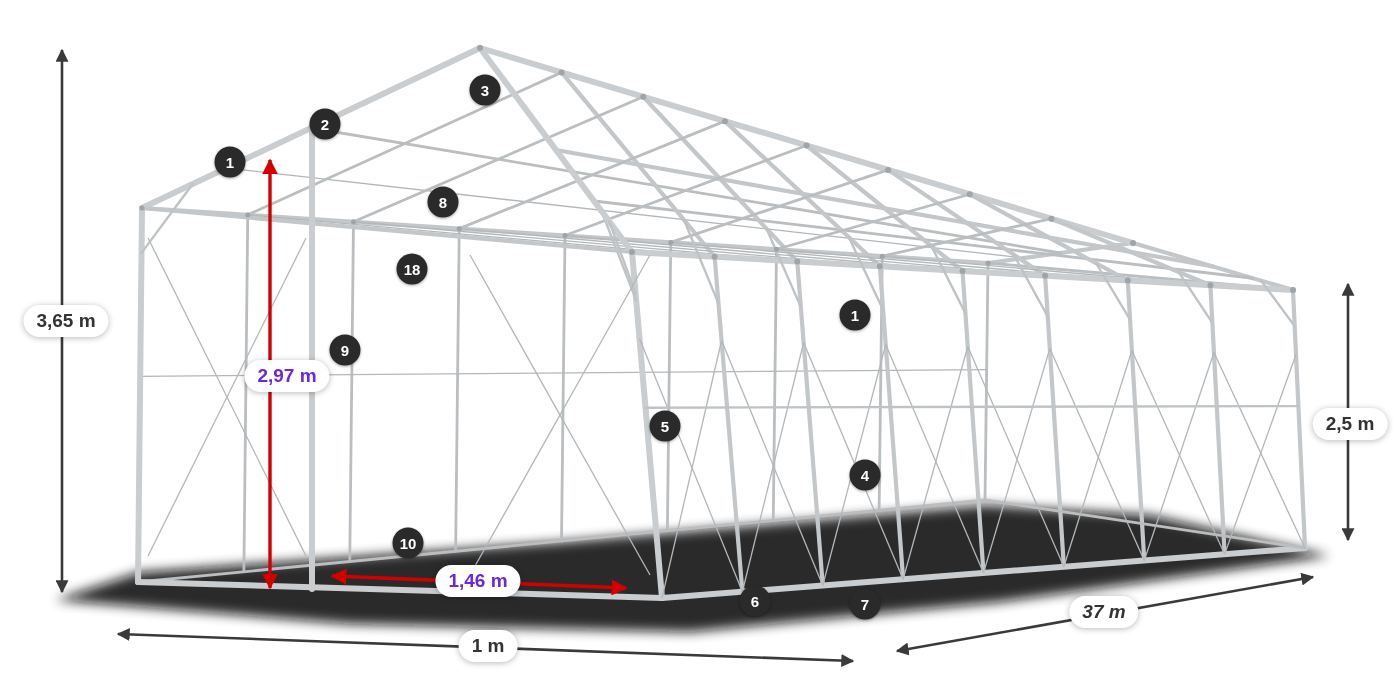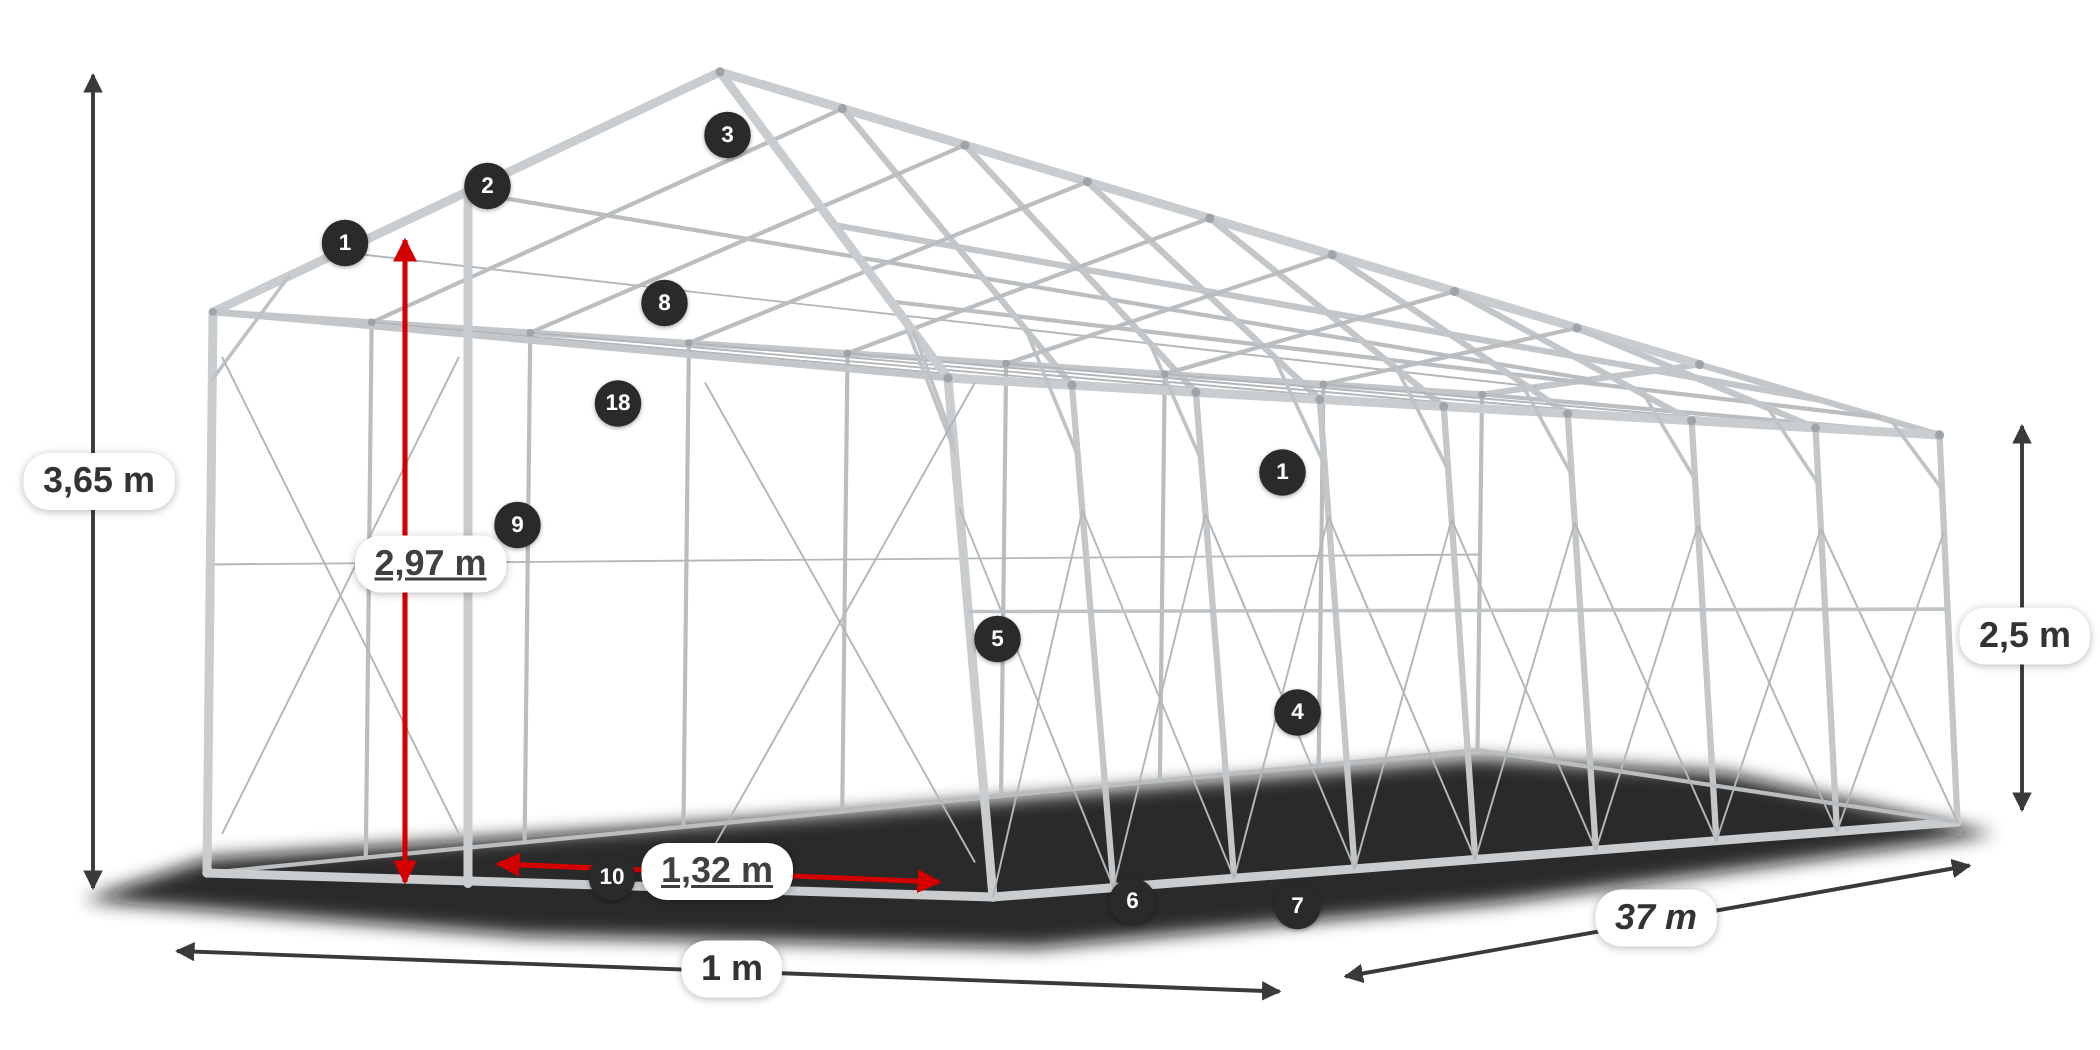--- a/index.html
+++ b/index.html
@@ -38,26 +38,26 @@
     user-select:none;
   }
 
   
   .dim{
     position:absolute;
     transform:translate(-50%,-50%);
     background:#ffffff;
     border-radius:17px;
     padding:5px 13px;
-    font-weight:bold;font-size:24px;
+    font-weight:bold;font-size:19px;
     color:#333333;
     box-shadow:0 1px 6px rgba(0,0,0,.28);
     white-space:nowrap;
   }
-  .dim.red{color:#404040;text-decoration:underline;}
+  .dim.red{color:#6d28d9;}
 </style>
 </head>
 <body>
 
 <div class="stage">
 
   <svg id="frame-svg" width="1400" height="700" viewBox="0 0 1400 700">
     <defs>
       <filter id="soft-blur" x="-20%" y="-20%" width="140%" height="140%">
         <feGaussianBlur stdDeviation="6"></feGaussianBlur>
@@ -211,24 +211,24 @@
   <div id="badges-layer">
       <div class="badge" style="left: 230px; top: 162px;">1</div>
       <div class="badge" style="left: 325px; top: 124px;">2</div>
       <div class="badge" style="left: 485px; top: 90px;">3</div>
       <div class="badge" style="left: 865px; top: 475px;">4</div>
       <div class="badge" style="left: 665px; top: 426px;">5</div>
       <div class="badge" style="left: 755px; top: 601px;">6</div>
       <div class="badge" style="left: 865px; top: 604px;">7</div>
       <div class="badge" style="left: 443px; top: 202px;">8</div>
       <div class="badge" style="left: 345px; top: 350px;">9</div>
-      <div class="badge" style="left: 408px; top: 543px; margin-top: 42px;">10</div>
+      <div class="badge" style="left: 408px; top: 543px;">10</div>
       <div class="badge" style="left: 412px; top: 269px;">18</div>
       <div class="badge" style="left: 855px; top: 315px;">1</div>
     </div>
 
   <div class="dim" style="left:66px;top:321px;">3,65 m</div>
   <div class="dim red" style="left:287px;top:376px;">2,97 m</div>
   <div class="dim" style="left:1350px;top:424px;">2,5 m</div>
-  <div class="dim red" style="left:478px;top:581px;">1,32 m</div>
+  <div class="dim red" style="left:478px;top:581px;">1,46 m</div>
   <div class="dim" style="left:488px;top:646px;">1 m</div>
   <div class="dim" style="left:1104px;top:612px;font-style:italic;">37 m</div>
 </div>
 
 </body></html>

